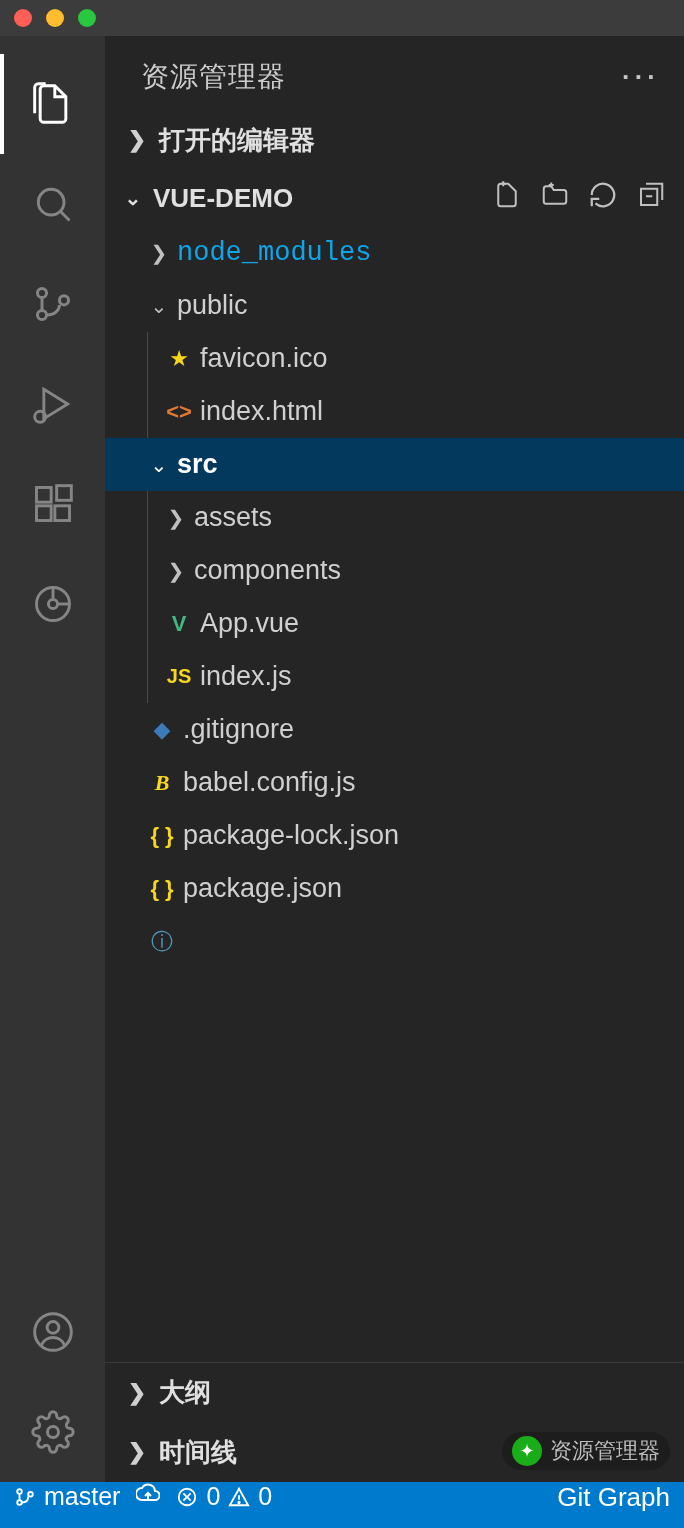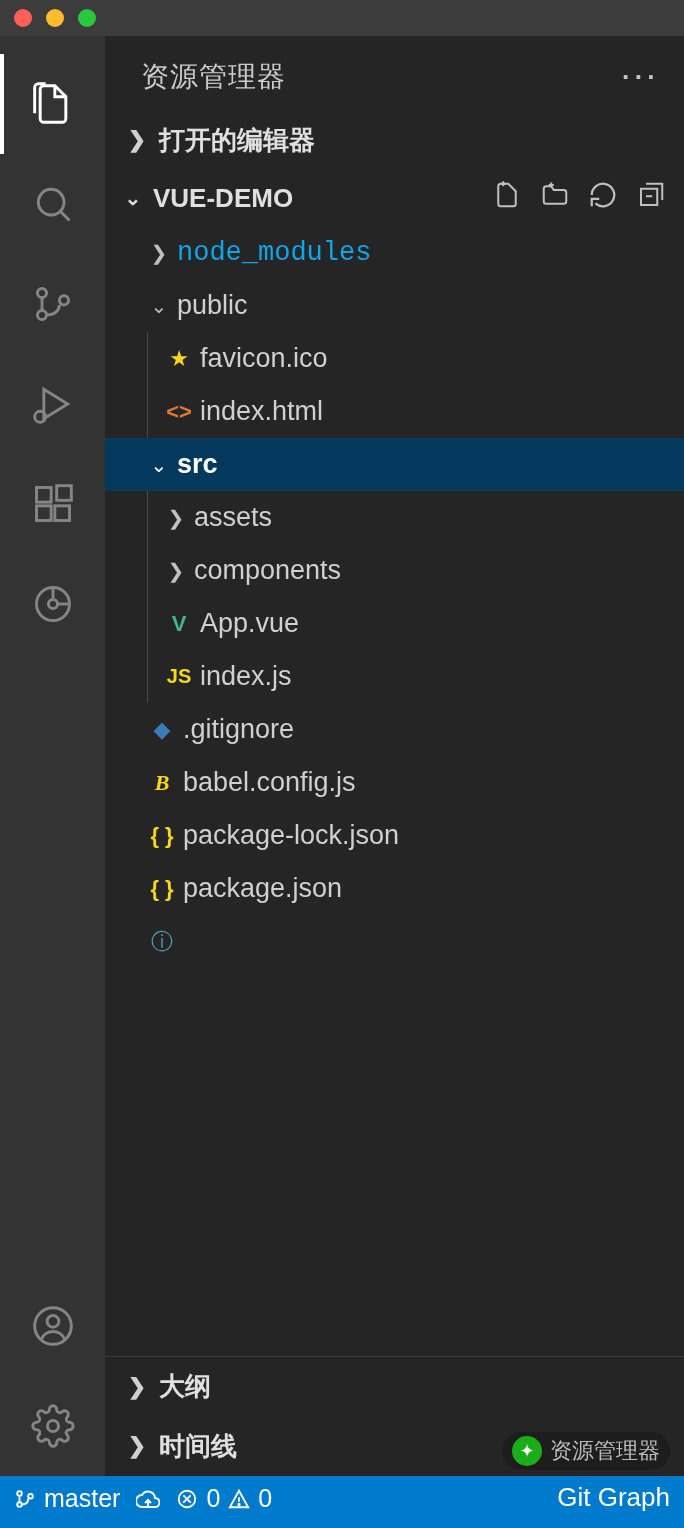--- a/index.html
+++ b/index.html
@@ -29,21 +29,21 @@
 .folder-actions svg { width:30px; height:30px; }
 .tree { flex:1; overflow:auto; }
 .row { display:flex; align-items:center; height: 53px; font-size:27px; color:#d0d0d0; cursor:pointer;}
 .row.sel { background:#04395e; color:#fff;}
 .row .chev { width: 28px; display:flex; justify-content:center; color:#c0c0c0; font-size:20px;}
 .row .ico { width:34px; display:flex; justify-content:center; align-items:center; font-size:22px;}
 .pad { display:inline-block; }
 .row .label { padding-left: 4px; white-space: nowrap; }
 .muted { color:#0ea5e9;font-family:Liberation Mono, monospace; }
 .vline { border-left:1px solid #4a4a4a; height:100%; }
-.statusbar { height: 52px; background:#007acc; color:#fff; display:flex; align-items:flex-end; padding:15px 14px; font-size:25px; gap:16px; }
+.statusbar { height: 46px; background:#007acc; color:#fff; display:flex; align-items:flex-start; padding:0 14px; font-size:25px; gap:16px; }
 .statusbar .seg { display:flex; align-items:center; gap:8px; cursor:pointer;}
 .statusbar .spacer { flex:1 }
 .watermark { position:absolute; right:14px; bottom:58px; display:flex; align-items:center; gap:8px; font-size:22px; color:#bcbcbc; background:rgba(0,0,0,.2); padding:4px 10px; border-radius:20px;}
 .watermark .wicon { width:30px;height:30px;border-radius:50%;background:#1aad19;display:flex;align-items:center;justify-content:center;color:#fff;font-size:18px;}
 .ellipsis { letter-spacing:4px; cursor:pointer; color:#c5c5c5; font-size: 26px; font-weight: bold;}
 .gitgraph { font-size: 26px; }
 </style>
 </head>
 <body>
 

